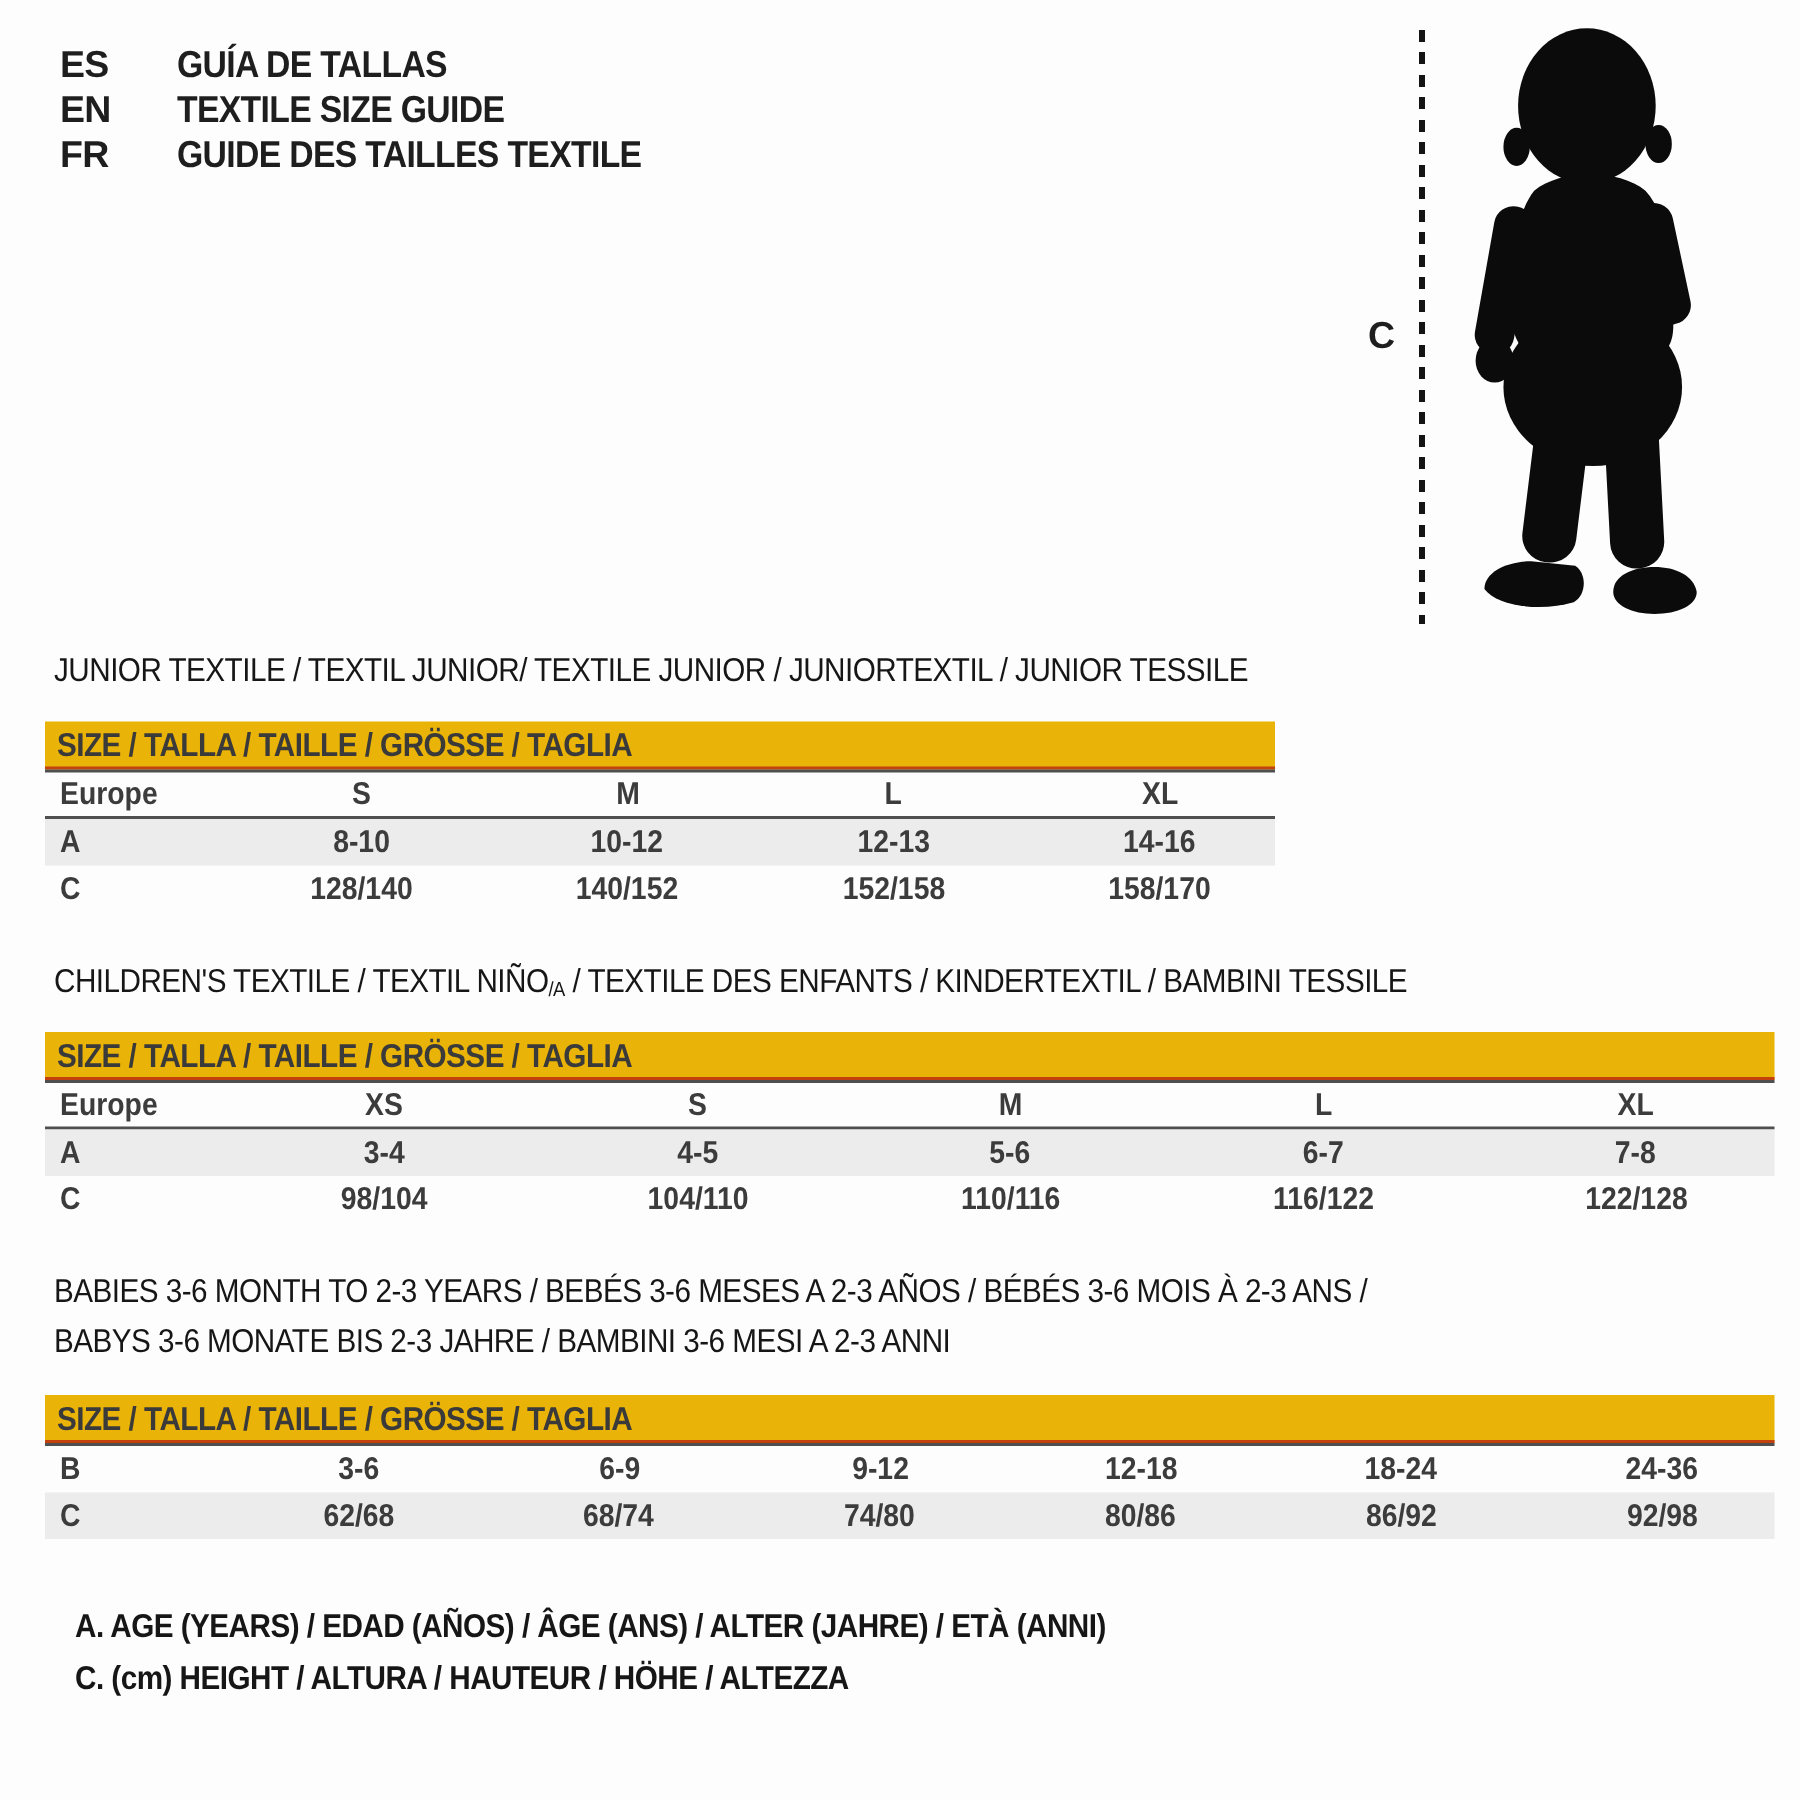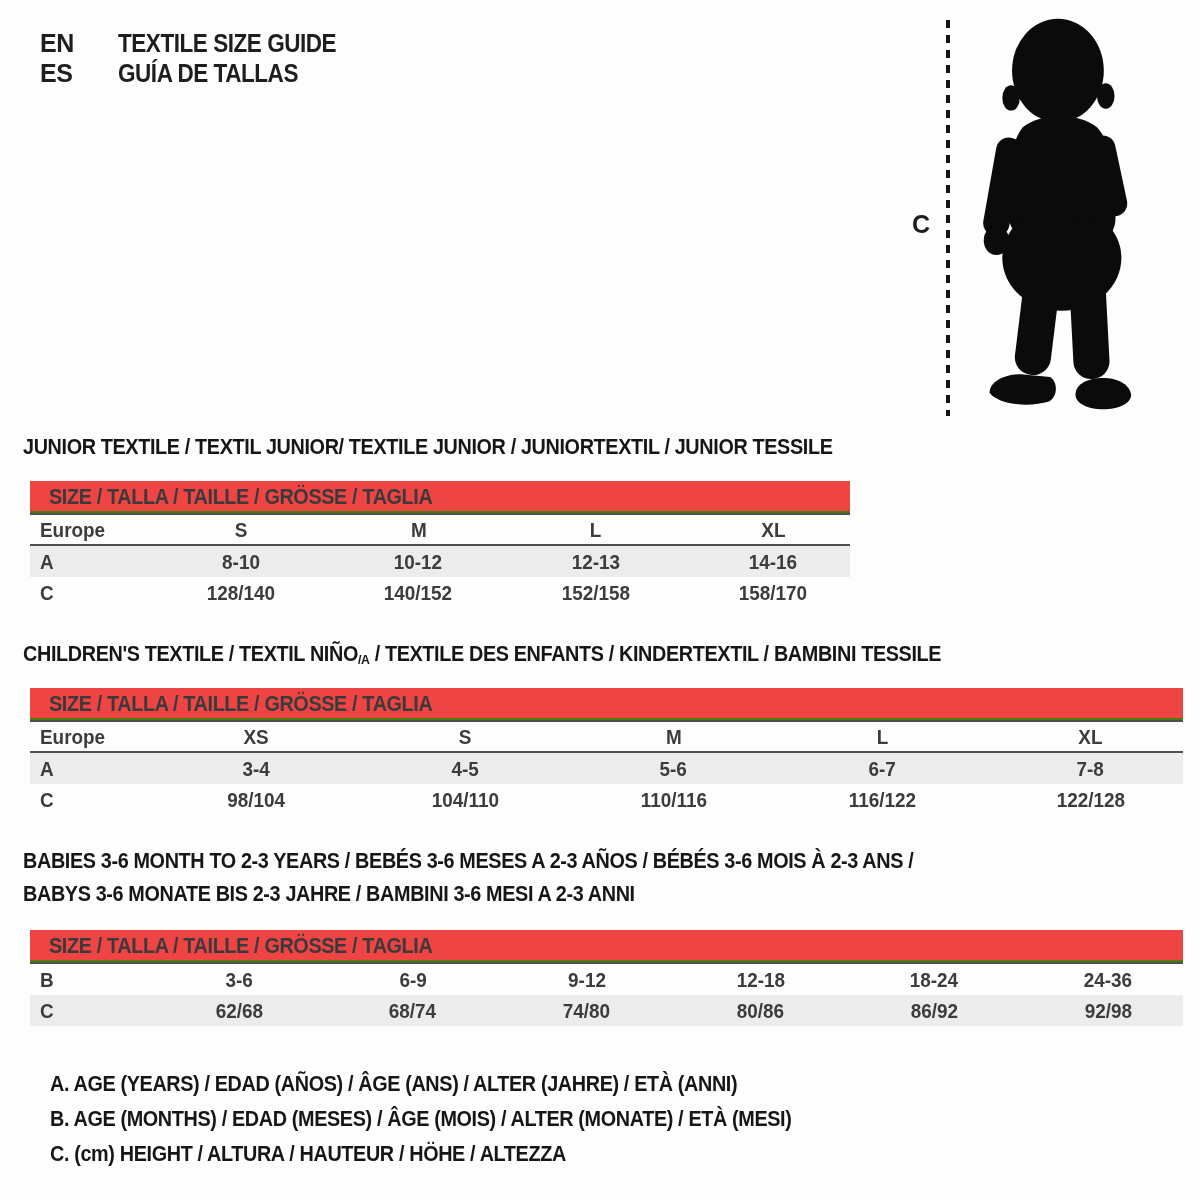--- a/index.html
+++ b/index.html
@@ -22,60 +22,64 @@
 
   
   .figure-c-label { position: absolute; left: 912px; top: 210px; font-weight: 700; font-size: 25px; }
   .height-dashed-line {
     position: absolute; left: 946px; top: 20px; width: 4px; height: 396px;
     background: repeating-linear-gradient(to bottom, #141414 0 8px, transparent 8px 15px);
   }
   .baby-svg { position: absolute; left: 962px; top: 12px; }
 
   
-  .section-title { position: absolute; left: 23px; font-weight: 700; font-size: 22px; letter-spacing: -0.4px; color: #161616; white-space: nowrap; }
+  .section-title { position: absolute; left: 36px; font-weight: 400; font-size: 22px; letter-spacing: -0.4px; color: #161616; white-space: nowrap; }
   .title-junior { top: 434px; }
   .title-children { top: 641px; }
   .title-babies { top: 844px; line-height: 33px; }
   .sub-a { font-size: 0.62em; vertical-align: -0.22em; }
 
   
   .size-table { position: absolute; left: 30px; }
   .tbl-junior { top: 481px; width: 820px; }
   .tbl-children { top: 688px; width: 1153px; }
   .tbl-babies { top: 930px; width: 1153px; }
 
   .size-bar {
-    height: 32px; line-height: 32px; padding-left: 19px;
-    background: #ef4444; color: #3a3a3a;
+    height: 32px; line-height: 32px; padding-left: 8px;
+    background: #eab308; color: #3a3a3a;
     font-weight: 700; font-size: 22px; letter-spacing: -0.4px;
-    border-bottom: 2px solid #4d7c0f;
+    border-bottom: 2px solid #c2410c;
   }
   .tbody { border-top: 2px solid #4f4f4f; }
   .trow { display: flex; height: 31px; align-items: center; font-weight: 700; font-size: 21px; color: #3c3c3c; gap: 24px; }
   .trow.hdr { border-bottom: 2px solid #4f4f4f; }
   .trow.alt { background: #ececec; }
   .tlabel { width: 110px; padding-left: 10px; flex: 0 0 auto; }
   .tcell { flex: 1 1 0; text-align: center; }
 
   
   .legend { position: absolute; left: 40px; top: 1066px; margin-left: 10px; }
   .legend-row { height: 35px; line-height: 35px; font-weight: 700; font-size: 22px; letter-spacing: -0.4px; color: #161616; white-space: nowrap; }
 </style>
 </head>
 <body>
 
 <div class="lang-list">
   <div class="lang-row">
+    <span class="lang-code">ES</span>
+    <span class="lang-label cond">GUÍA DE TALLAS</span>
+  </div>
+  <div class="lang-row">
     <span class="lang-code">EN</span>
     <span class="lang-label cond">TEXTILE SIZE GUIDE</span>
   </div>
   <div class="lang-row">
-    <span class="lang-code">ES</span>
-    <span class="lang-label cond">GUÍA DE TALLAS</span>
+    <span class="lang-code">FR</span>
+    <span class="lang-label cond">GUIDE DES TAILLES TEXTILE</span>
   </div>
 </div>
 
 <span class="figure-c-label">C</span>
 <div class="height-dashed-line"></div>
 <svg class="baby-svg" width="186" height="410" viewBox="0 0 190 420">
   <g fill="#0b0b0b">
     <ellipse cx="98" cy="60" rx="47" ry="53"></ellipse>
     <ellipse cx="50" cy="88" rx="9" ry="13"></ellipse>
     <ellipse cx="147" cy="86" rx="9" ry="13"></ellipse>
@@ -177,15 +181,14 @@
       <span class="tcell"><span class="cond-c">74/80</span></span>
       <span class="tcell"><span class="cond-c">80/86</span></span>
       <span class="tcell"><span class="cond-c">86/92</span></span>
       <span class="tcell"><span class="cond-c">92/98</span></span>
     </div>
   </div>
 </div>
 
 <div class="legend">
   <div class="legend-row"><span class="cond">A. AGE (YEARS) / EDAD (AÑOS) / ÂGE (ANS) / ALTER (JAHRE) / ETÀ (ANNI)</span></div>
-  <div class="legend-row"><span class="cond">B. AGE (MONTHS) / EDAD (MESES) / ÂGE (MOIS) / ALTER (MONATE) / ETÀ (MESI)</span></div>
   <div class="legend-row"><span class="cond">C. (cm) HEIGHT / ALTURA / HAUTEUR / HÖHE / ALTEZZA</span></div>
 </div>
 
 </body></html>

